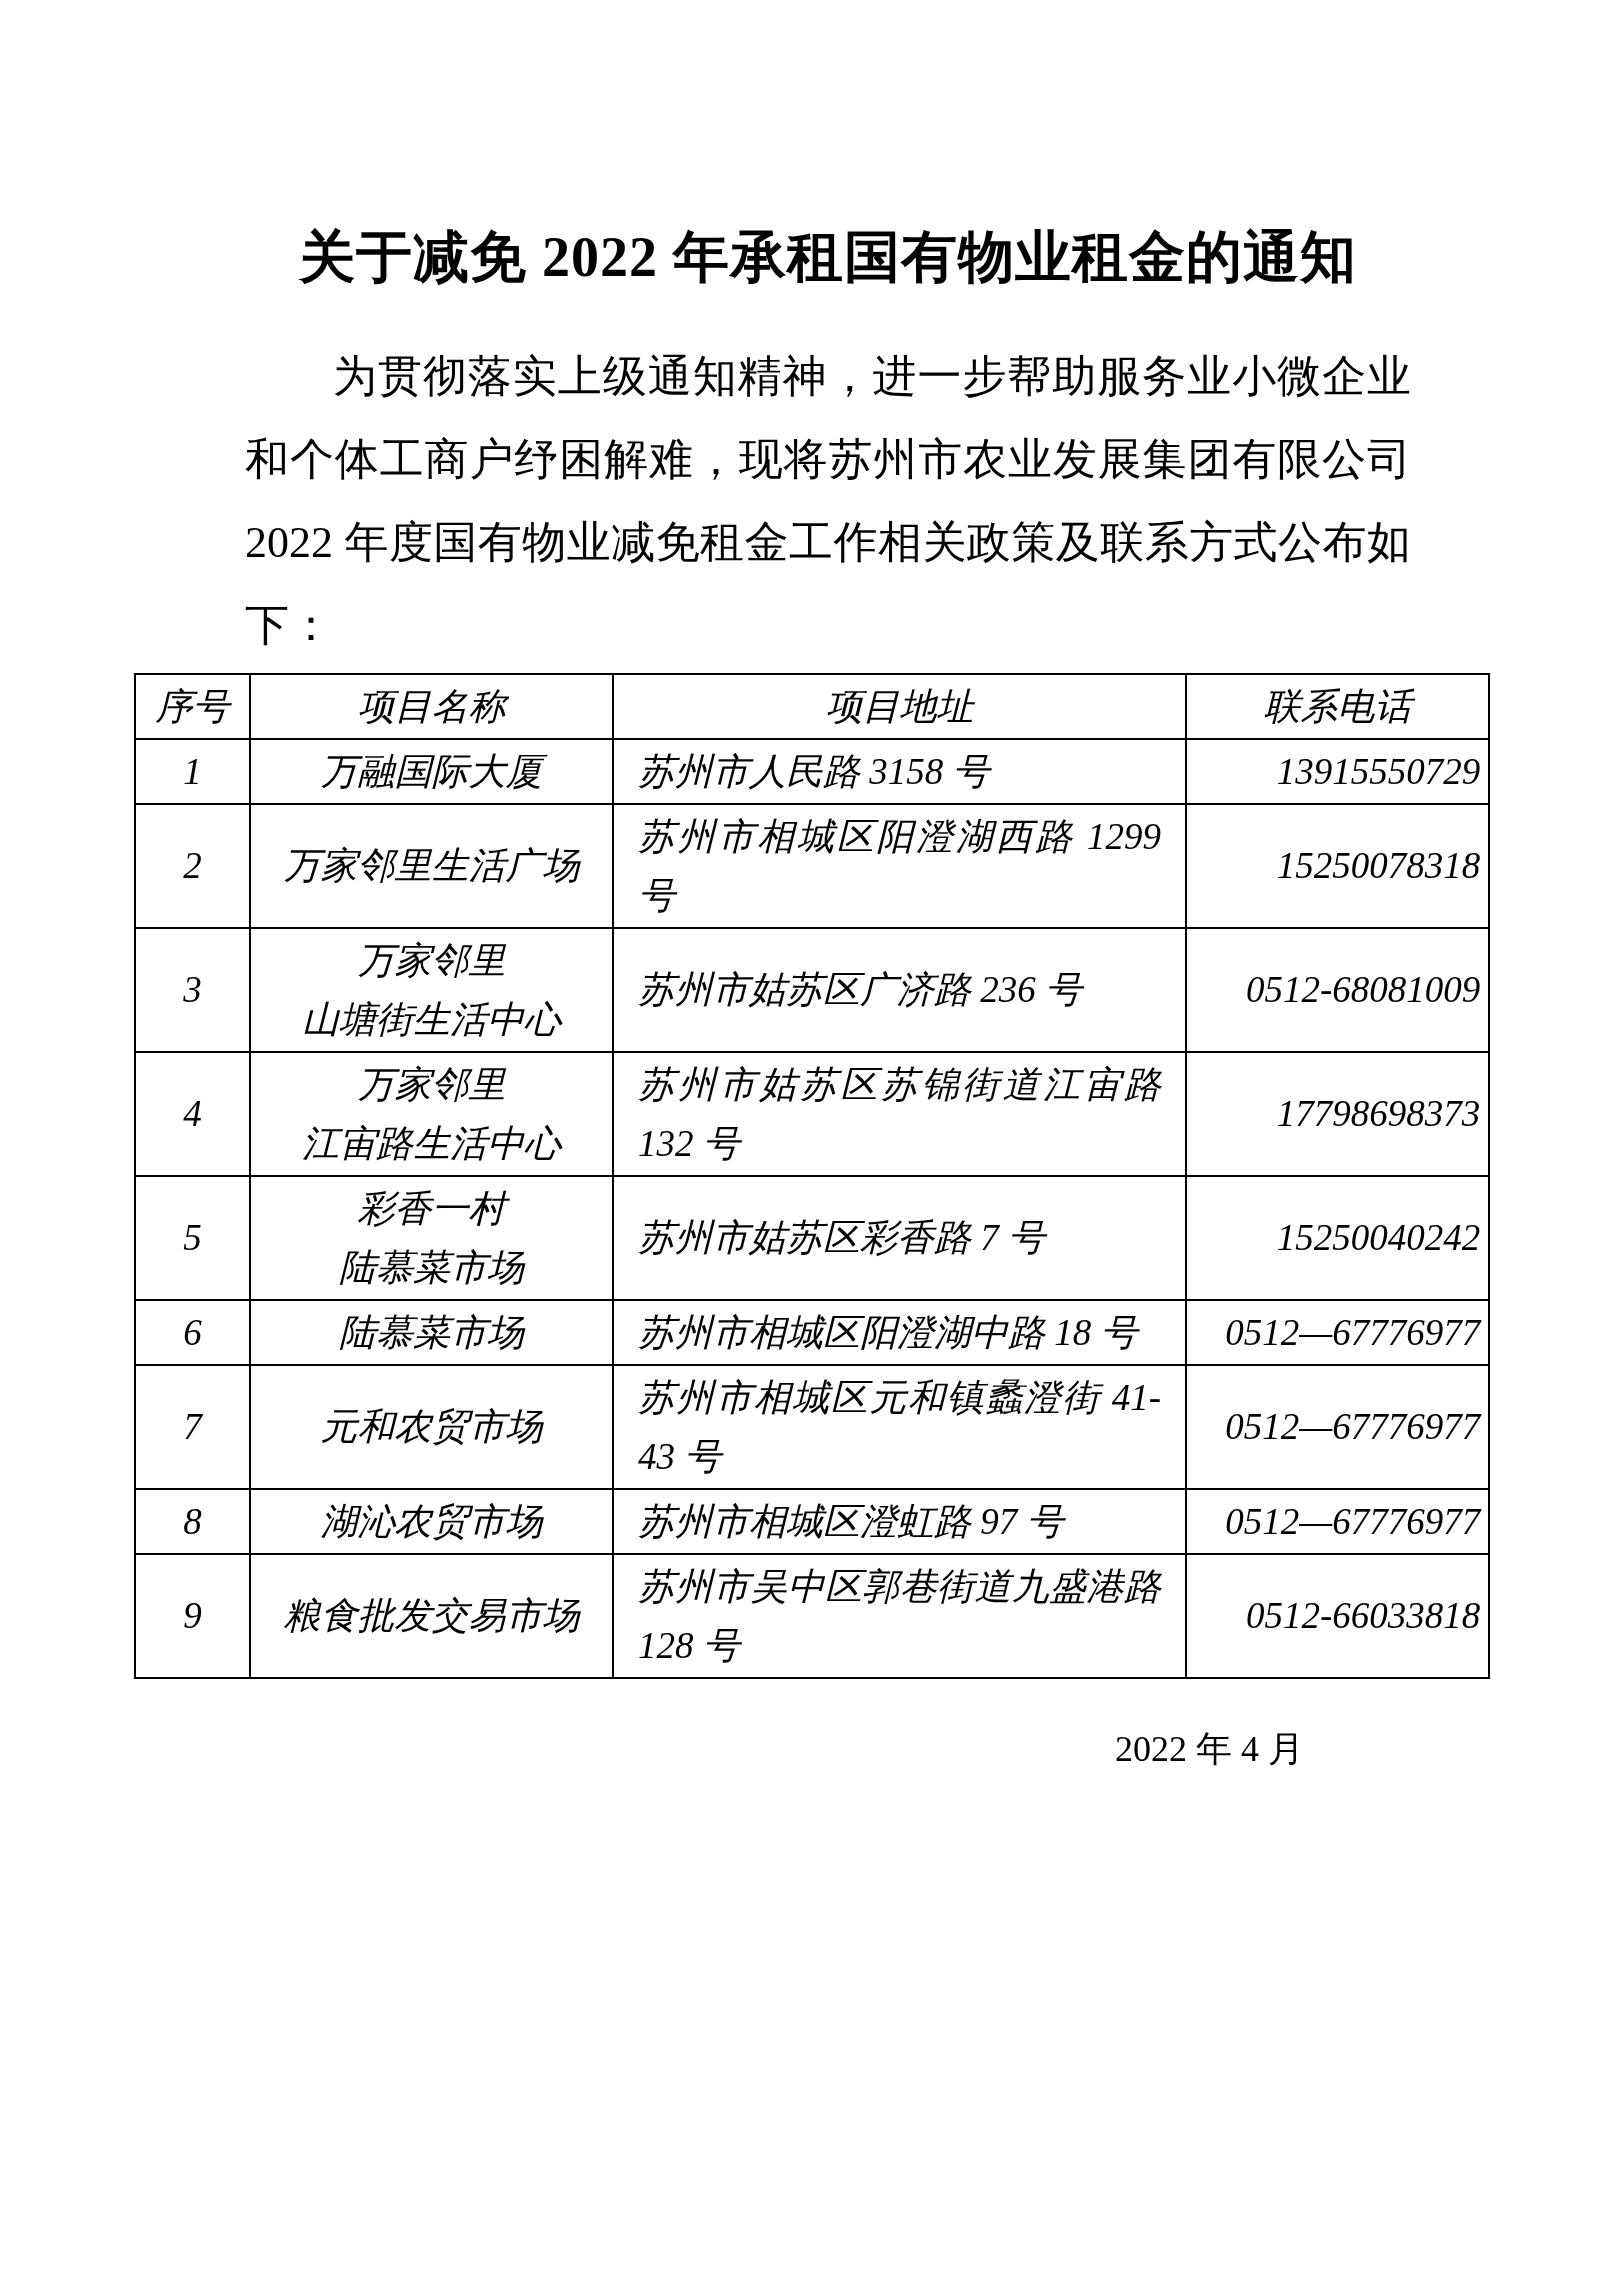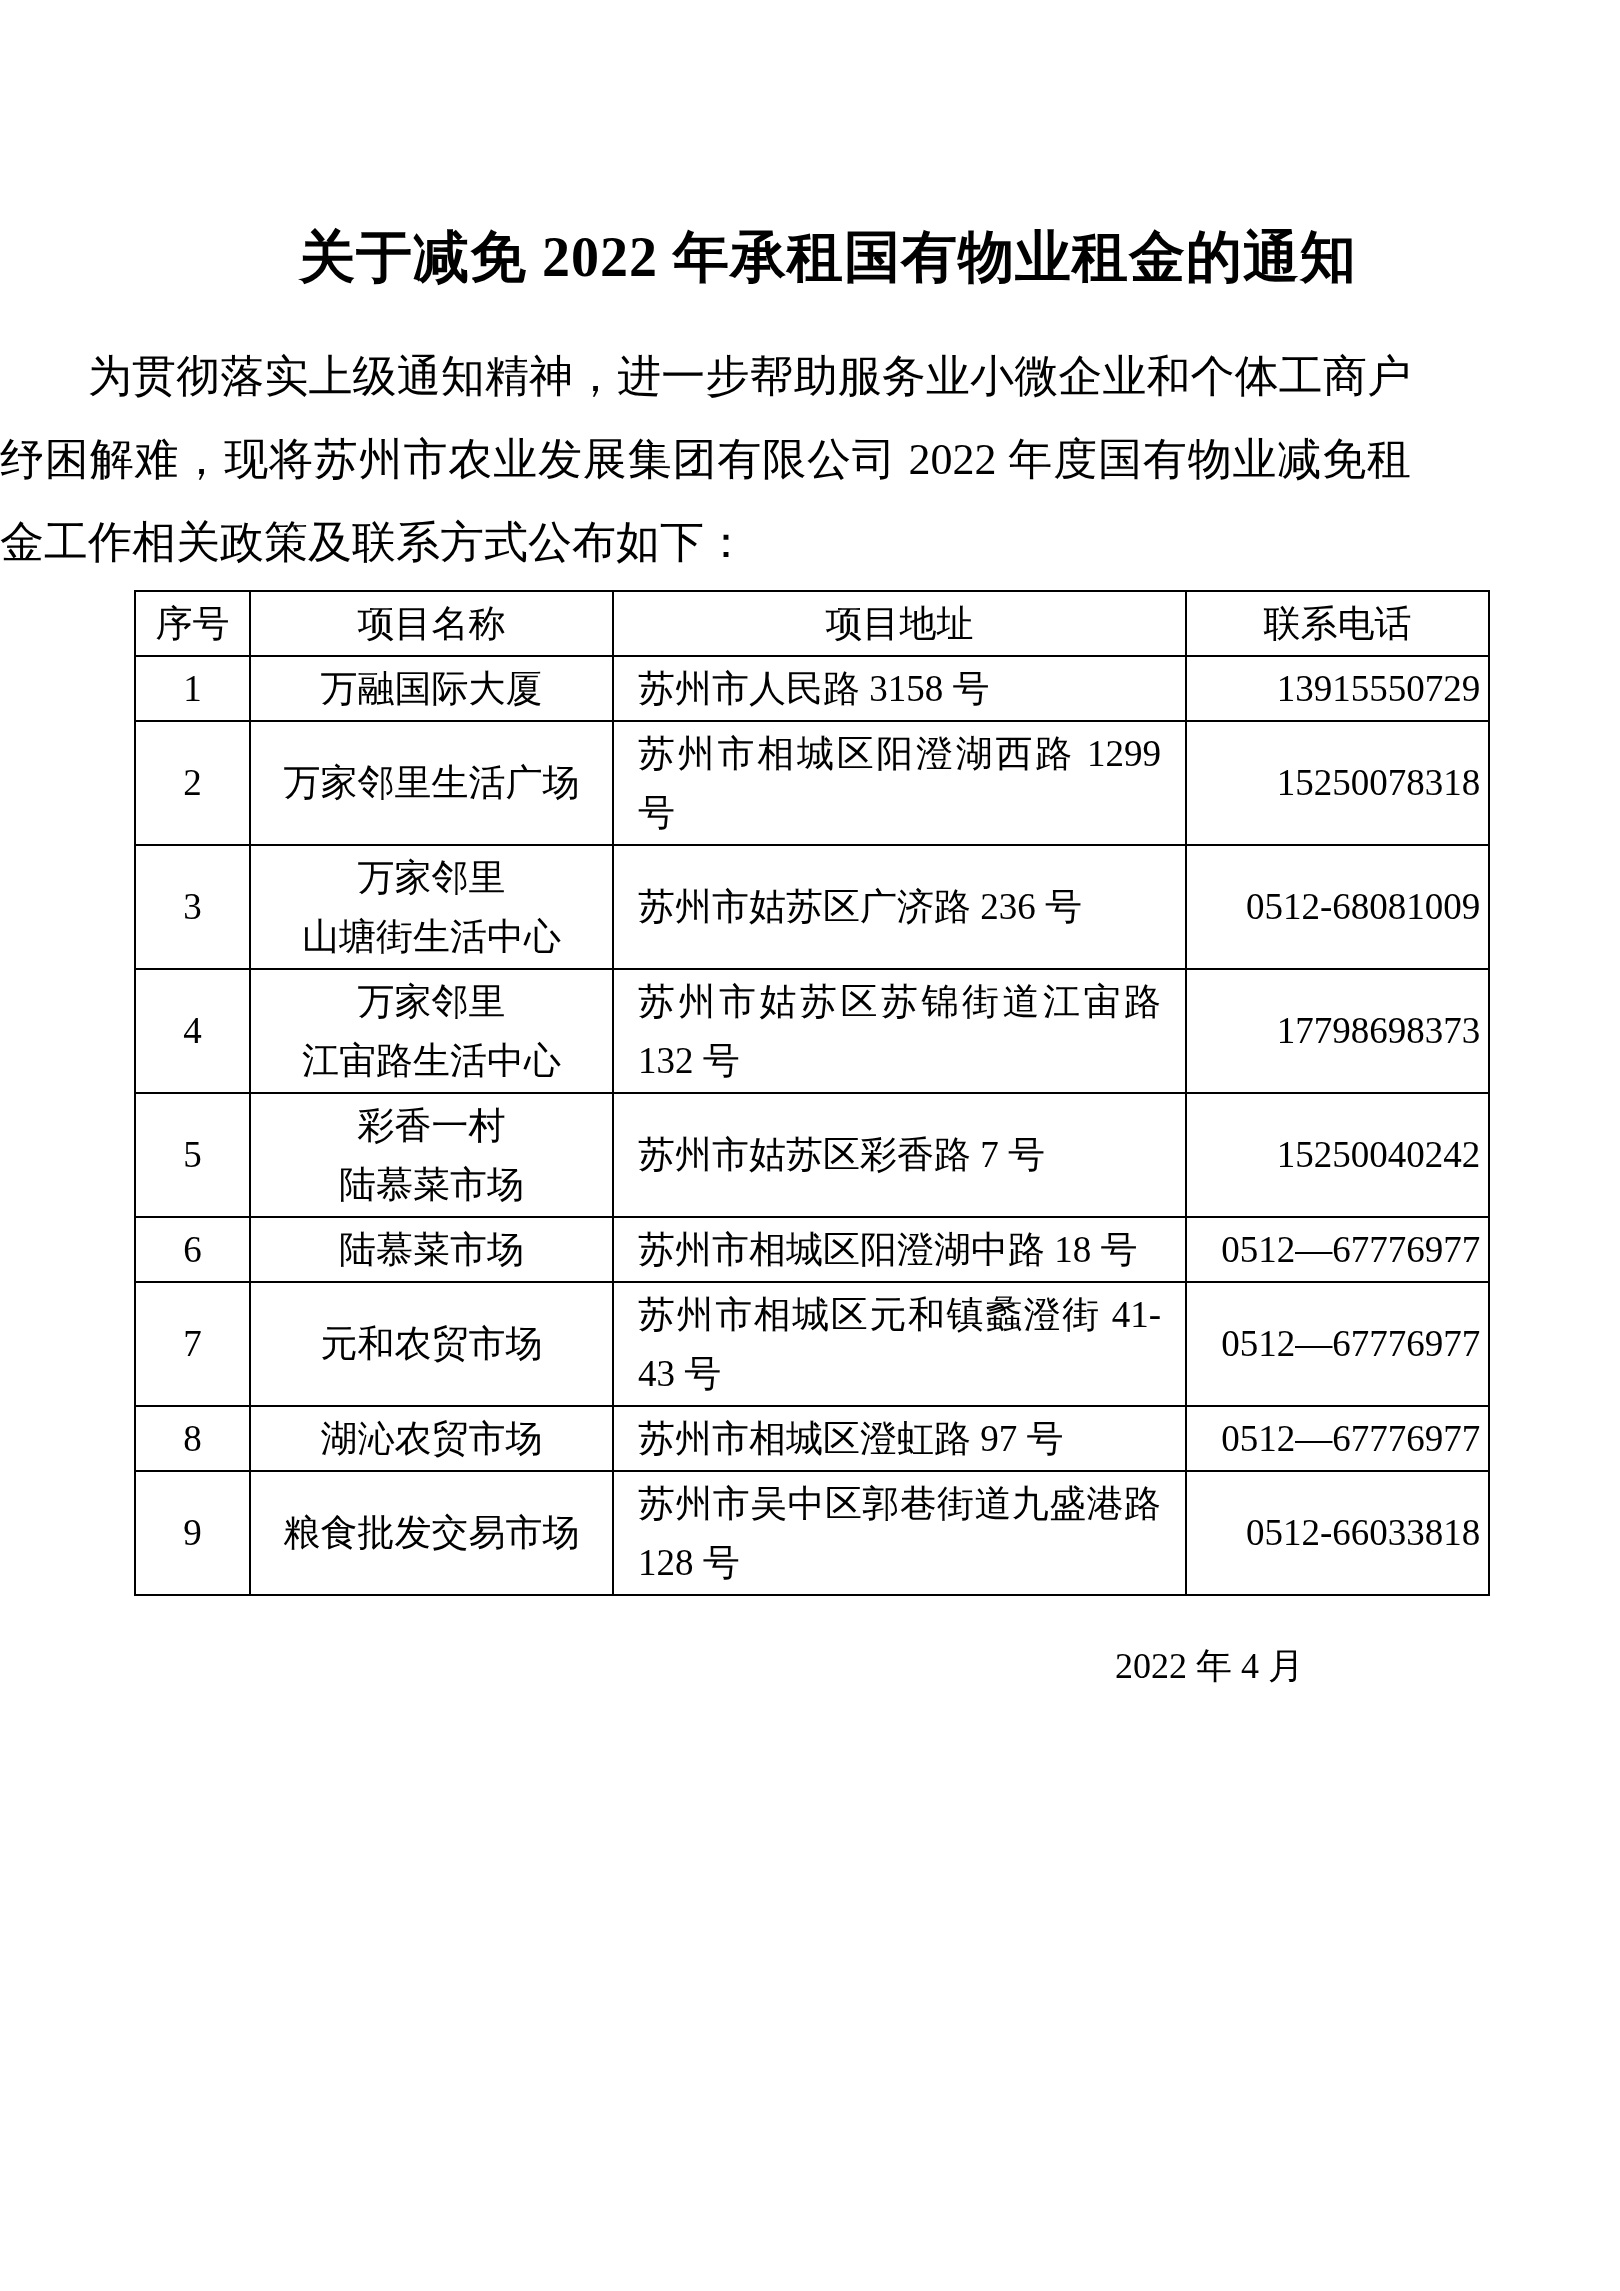--- a/index.html
+++ b/index.html
@@ -18,20 +18,21 @@
   }
   .doc-title {
     margin: 218px 209px 39px 245px;
     font-size: 56px;
     line-height: 78px;
     font-weight: bold;
     text-align: center;
     letter-spacing: 1px;
   }
   .text-col {
+    margin-left: 245px;
     margin-right: 209px;
   }
   .para {
     margin: 0;
     font-size: 44px;
     line-height: 83px;
     text-align: justify;
     text-indent: 2em;
   }
   .notice-table {
@@ -47,20 +48,21 @@
     border-bottom-width: 2.9px;
     font-size: 37px;
     line-height: 59px;
     font-weight: normal;
     text-align: center;
     vertical-align: middle;
     height: 53px;
     padding: 2px 7.8px;
     white-space: pre-line;
     overflow: hidden;
+    font-style: italic;
   }
   .notice-table .col-address {
     text-align: justify;
     padding: 2px 24px;
   }
   .notice-table .col-phone { white-space: nowrap; text-align: right; }
   .closing { margin-top: 29px; }
   .note { margin-top: 0; }
   .signature-line {
     margin-top: 61px;

